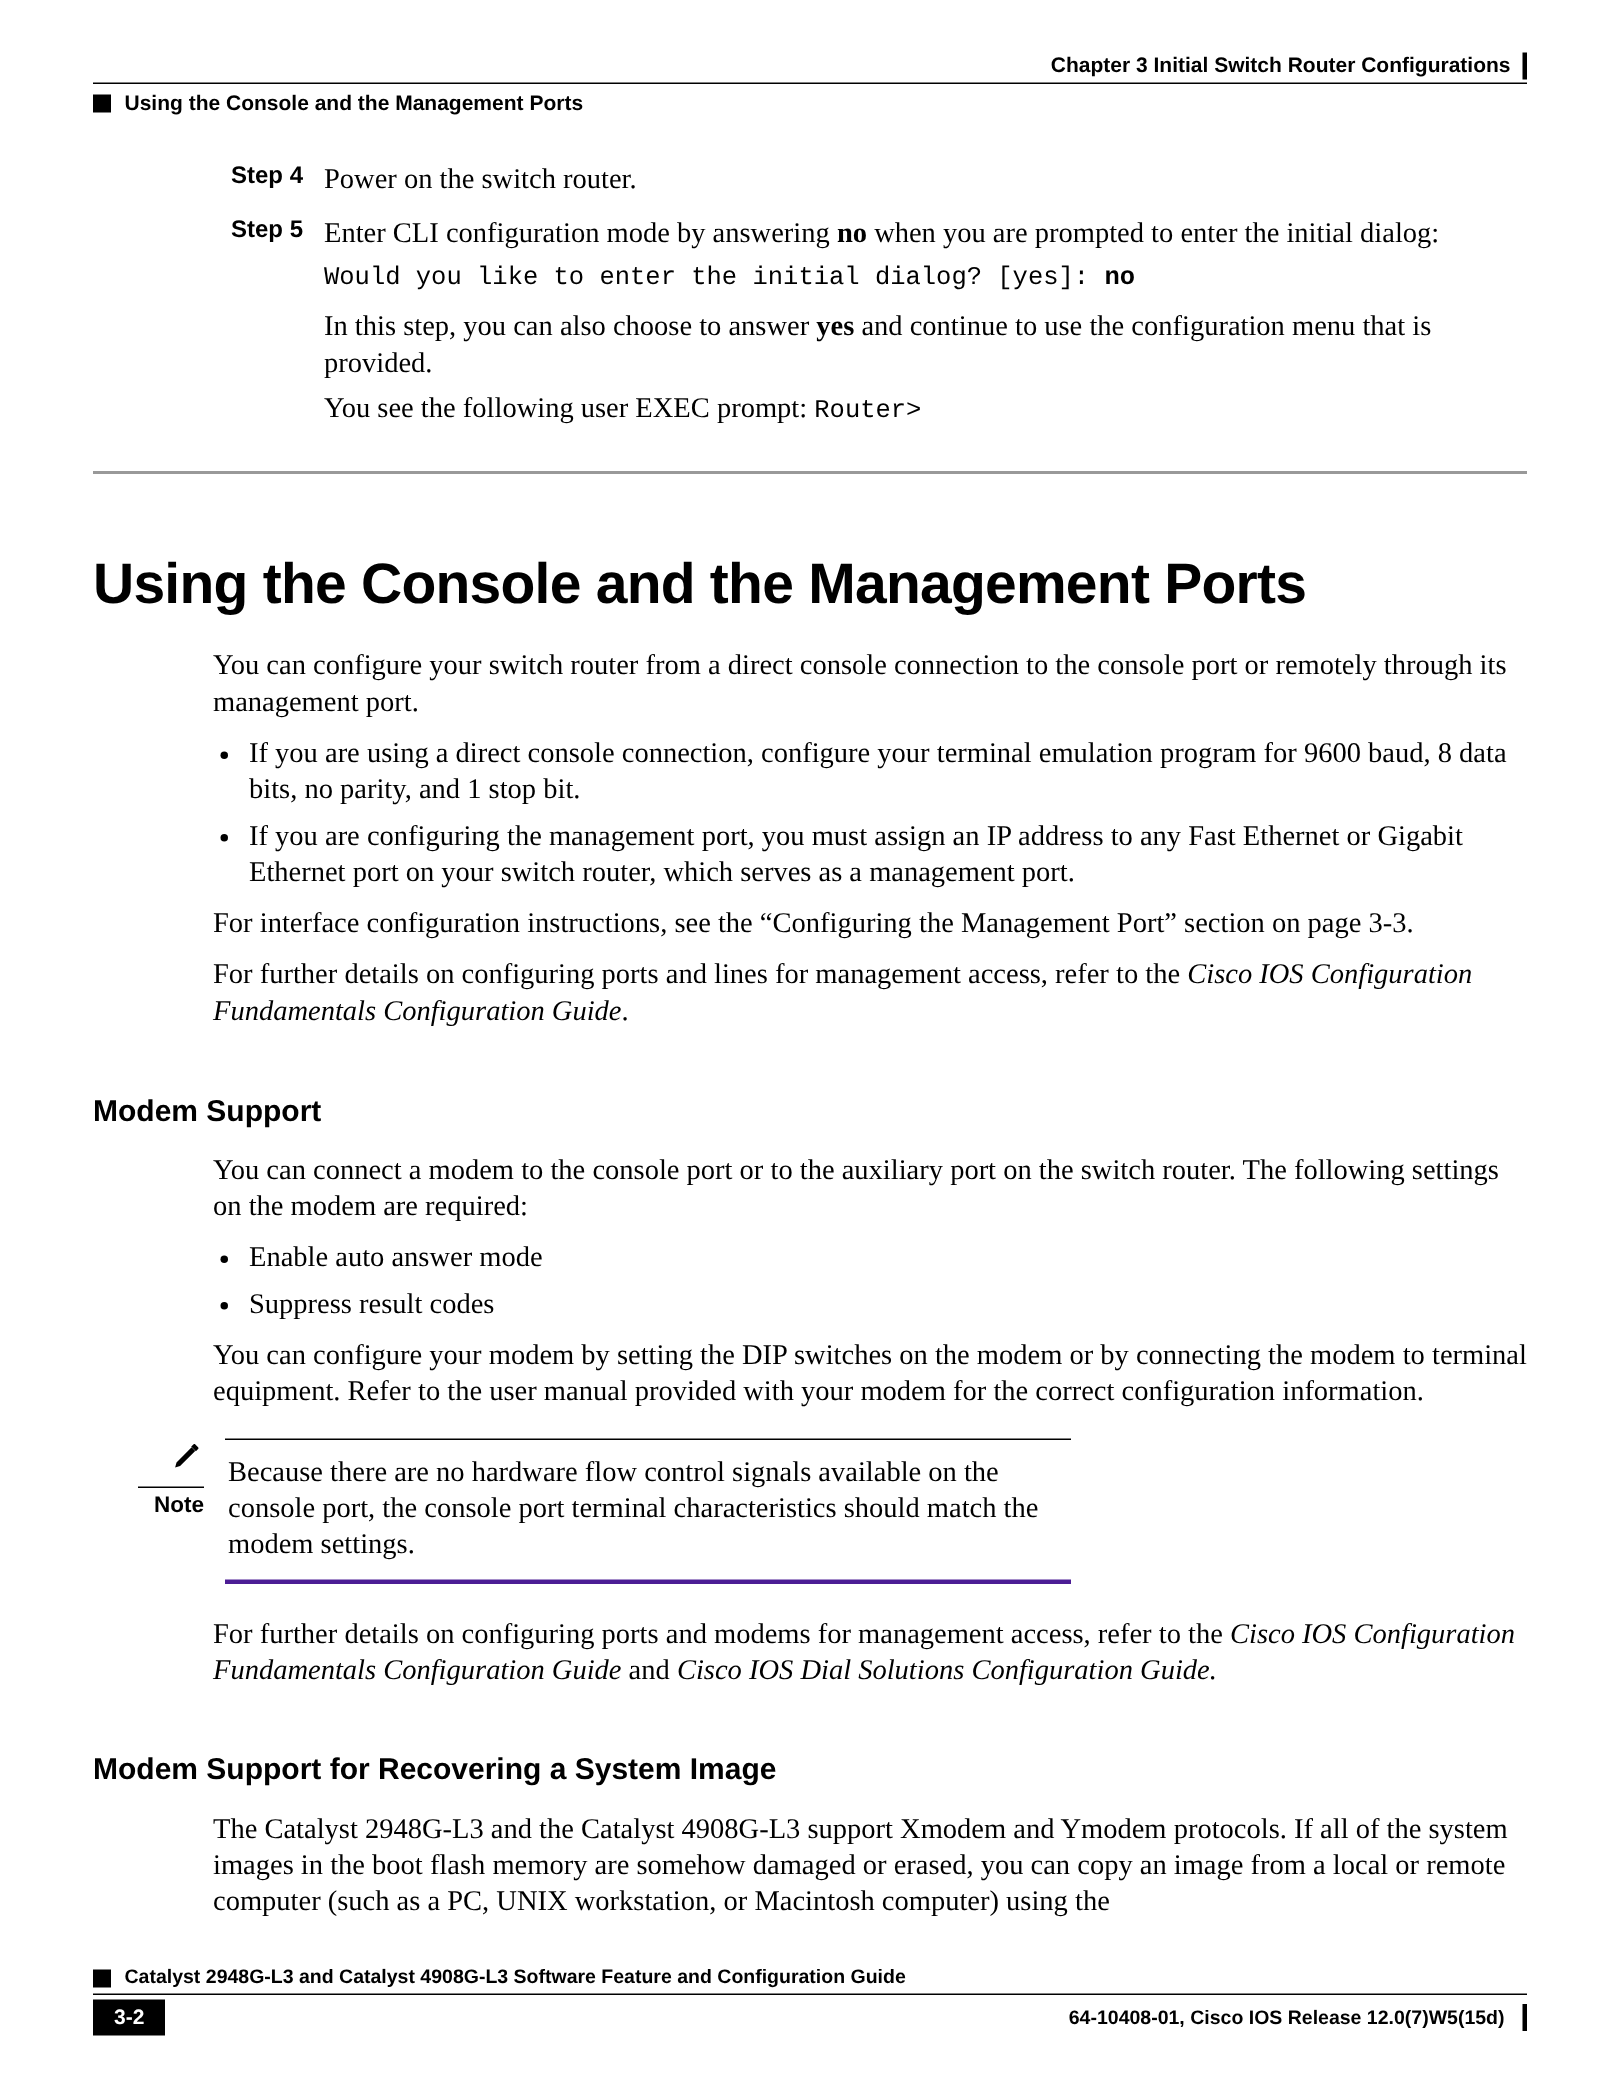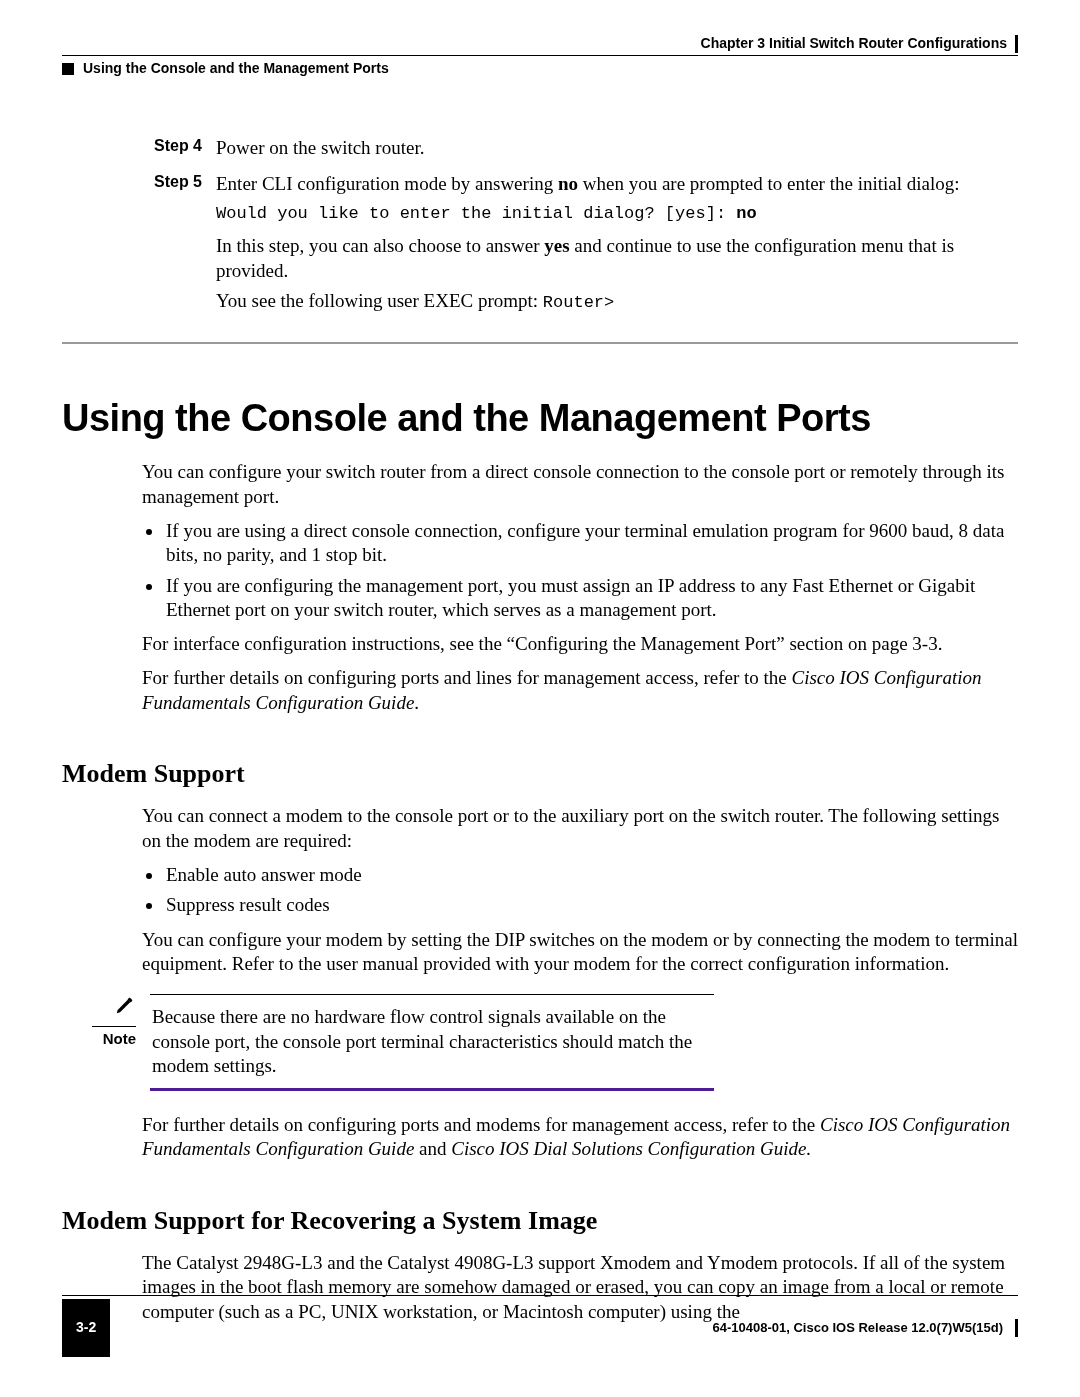--- a/index.html
+++ b/index.html
@@ -92,23 +92,23 @@
   }
 
   h1.section {
     font-family: Arial, Helvetica, sans-serif;
     font-weight: 700;
     font-size: 38px;
     margin: 50px 0 18px -80px;
     letter-spacing: -0.5px;
   }
   h2.subsection {
-    font-family: Liberation Serif, serif;
-    font-weight: 700;
-    font-size: 26px;
+    font-family: Liberation Sans, sans-serif;
+    font-weight: 700;
+    font-size: 20px;
     margin: 42px 0 14px -80px;
   }
   p.para { margin: 0 0 10px 0; }
   ul.bullets {
     margin: 2px 0 10px 0;
     padding-left: 22px;
   }
   ul.bullets li {
     margin-bottom: 6px;
     padding-left: 2px;
@@ -175,21 +175,21 @@
   }
   .footer-bottom {
     display: flex;
     align-items: center;
     gap: 12px;
     margin-top: 3px;
   }
   .page-badge {
     background: #000;
     color: #fff;
-    padding: 20px 14px;
+    padding: 3px 14px;
     font-size: 14px;
   }
   .footer-bottom .spacer { flex: 1; }
   .footer-bottom .bar {
     width: 3px;
     height: 18px;
     background: #000;
   }
 </style>
 </head>
@@ -203,21 +203,21 @@
       <span>Chapter 3      Initial Switch Router Configurations</span>
       <span class="bar"></span>
     </span>
   </div>
   <hr class="header-rule">
   <div class="header-sub">
     <span class="sq"></span>
     <span>Using the Console and the Management Ports</span>
   </div>
 
-  <div class="body" style="margin-top:58px;">
+  <div class="body" style="margin-top:30px;">
 
     <div class="step-row">
       <div class="step-label">Step 4</div>
       <div class="step-body">
         <p>Power on the switch router.</p>
       </div>
     </div>
 
     <div class="step-row">
       <div class="step-label">Step 5</div>
@@ -282,20 +282,24 @@
       <span>For further details on configuring ports and modems for management access, refer to the </span><span class="italic">Cisco IOS Configuration Fundamentals Configuration Guide</span><span> and </span><span class="italic">Cisco IOS Dial Solutions Configuration Guide.</span>
     </p>
 
     <h2 class="subsection">Modem Support for Recovering a System Image</h2>
 
     <p class="para">The Catalyst 2948G-L3 and the Catalyst 4908G-L3 support Xmodem and Ymodem protocols. If all of the system images in the boot flash memory are somehow damaged or erased, you can copy an image from a local or remote computer (such as a PC, UNIX workstation, or Macintosh computer) using the</p>
 
   </div>
 
   <div class="running-footer">
+    <div class="footer-top">
+      <span class="sq"></span>
+      <span>Catalyst 2948G-L3 and Catalyst 4908G-L3 Software Feature and Configuration Guide</span>
+    </div>
     <hr class="footer-rule">
     <div class="footer-bottom">
       <span class="page-badge">3-2</span>
       <span class="spacer"></span>
       <span>64-10408-01, Cisco IOS Release 12.0(7)W5(15d)</span>
       <span class="bar"></span>
     </div>
   </div>
 
 </div>

